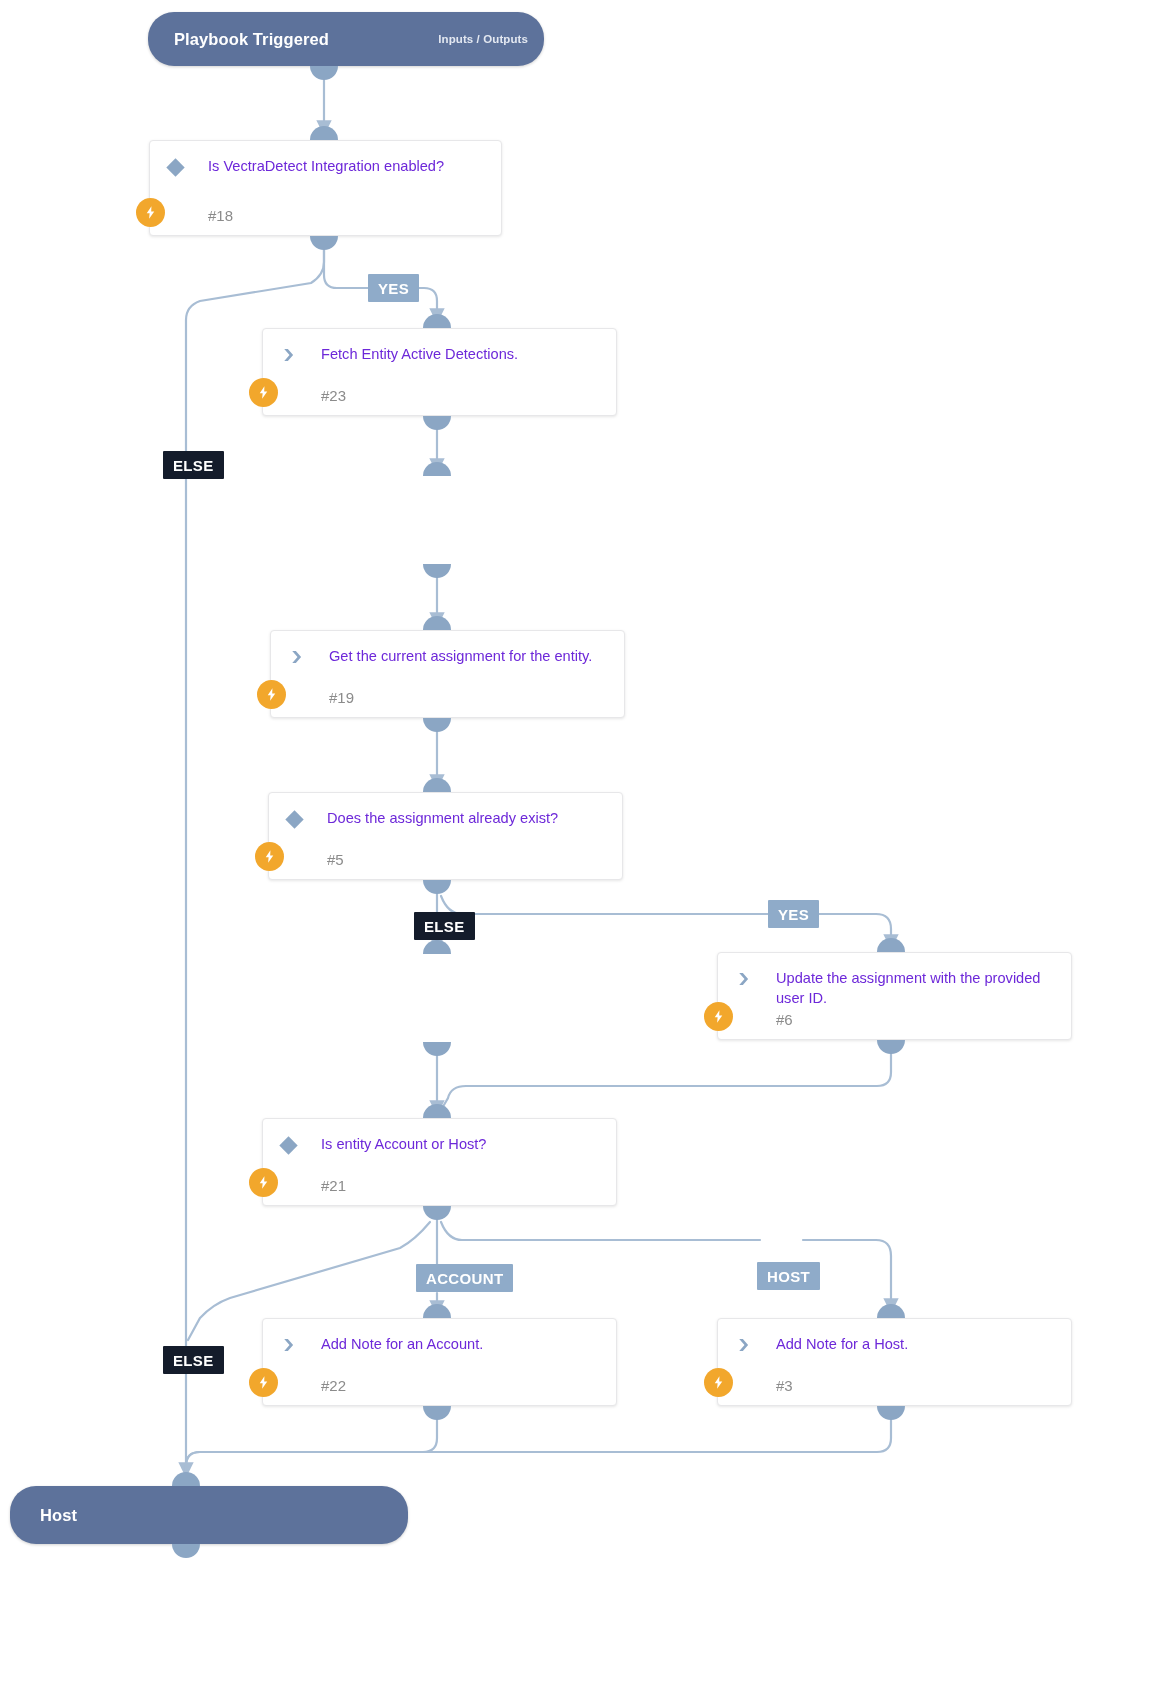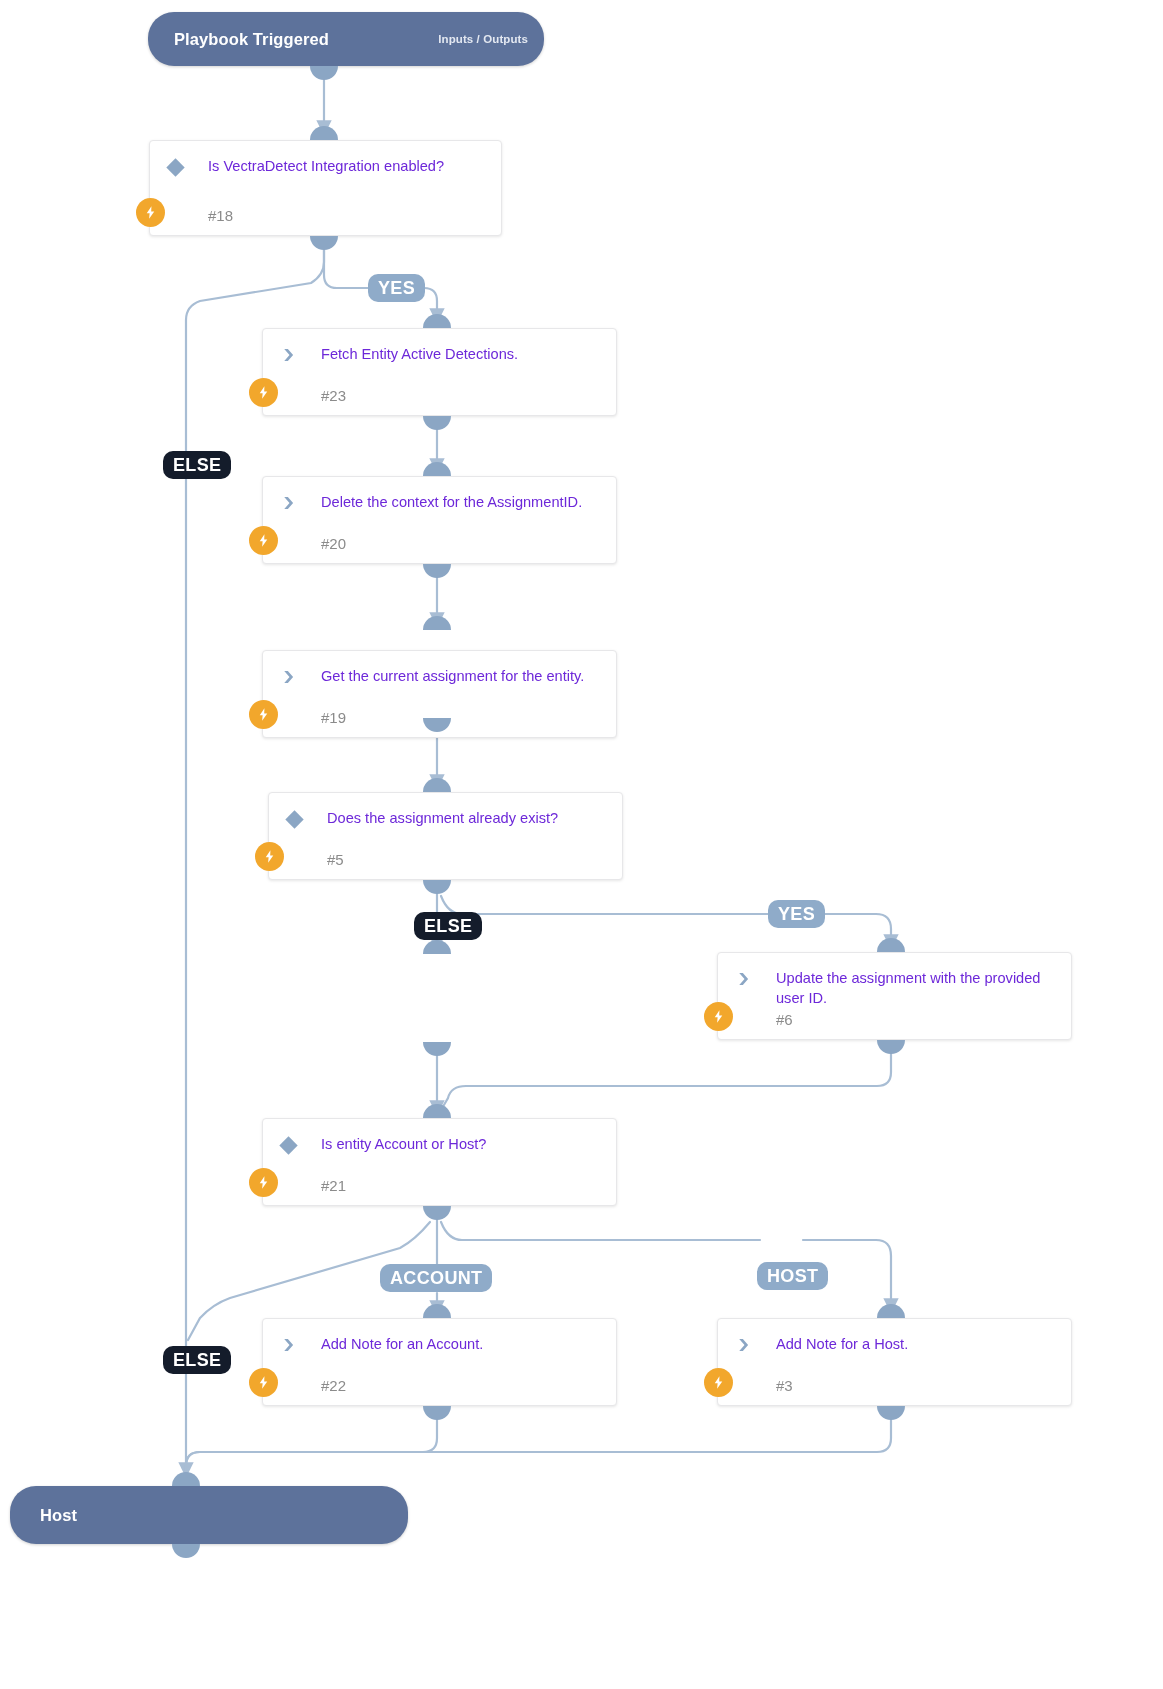--- a/index.html
+++ b/index.html
@@ -107,25 +107,25 @@
     justify-content:center;
     z-index:6;
   }
   .bolt svg{display:block;}
 
   
   .tag{
     position:absolute;
     height:28px;
     padding:0 10px;
-    border-radius:10px;
+    border-radius:1px;
     display:flex;
     align-items:center;
     justify-content:center;
-    font-size:18px;
+    font-size:15px;
     font-weight:600;
     letter-spacing:.35px;
     color:#ffffff;
     z-index:9;
     white-space:nowrap;
   }
   .tag.yes, .tag.account, .tag.host{ background:#8fabc9; }
   .tag.els{ background:#141c2b; }
 
   
@@ -223,38 +223,24 @@
     <span class="card-id">#23</span>
     <span class="bolt">
       <svg width="15" height="15" viewBox="0 0 24 24">
           <path d="M13.5 2 6 13.2h4.6L9.8 22 18 10.4h-4.9z" fill="#fff"></path>
         </svg>
     </span>
   </div>
   <div class="dock bottom" style="left:423px;top:416px;"></div>
 
   <div class="dock top" style="left:423px;top:462px;"></div>
-  <div class="card" style="left:262px;top:476px;width:355px;height:88px;">
-    <span class="ic-chevron">
-      <svg width="18" height="18" viewBox="0 0 24 24">
-          <path d="M7 4l7 8-7 8h4.8l7-8-7-8z" fill="#8ba6c4"></path>
-        </svg>
-    </span>
-    <span class="card-title">Delete the context for the AssignmentID.</span>
-    <span class="card-id">#20</span>
-    <span class="bolt">
-      <svg width="15" height="15" viewBox="0 0 24 24">
-          <path d="M13.5 2 6 13.2h4.6L9.8 22 18 10.4h-4.9z" fill="#fff"></path>
-        </svg>
-    </span>
-  </div>
   <div class="dock bottom" style="left:423px;top:564px;"></div>
 
   <div class="dock top" style="left:423px;top:616px;"></div>
-  <div class="card" style="left:262px;top:630px;width:355px;height:88px;margin-top:20px;">
+  <div class="card" style="left:270px;top:630px;width:355px;height:88px;">
     <span class="ic-chevron">
       <svg width="18" height="18" viewBox="0 0 24 24">
           <path d="M7 4l7 8-7 8h4.8l7-8-7-8z" fill="#8ba6c4"></path>
         </svg>
     </span>
     <span class="card-title">Get the current assignment for the entity.</span>
     <span class="card-id">#19</span>
     <span class="bolt">
       <svg width="15" height="15" viewBox="0 0 24 24">
           <path d="M13.5 2 6 13.2h4.6L9.8 22 18 10.4h-4.9z" fill="#fff"></path>
@@ -309,21 +295,21 @@
     <span class="card-title">Is entity Account or Host?</span>
     <span class="card-id">#21</span>
     <span class="bolt">
       <svg width="15" height="15" viewBox="0 0 24 24">
           <path d="M13.5 2 6 13.2h4.6L9.8 22 18 10.4h-4.9z" fill="#fff"></path>
         </svg>
     </span>
   </div>
   <div class="dock bottom" style="left:423px;top:1206px;"></div>
 
-  <div class="tag account" style="left:380px;top:1264px;">ACCOUNT</div>
+  <div class="tag account" style="left:416px;top:1264px;">ACCOUNT</div>
   <div class="tag host" style="left:757px;top:1262px;">HOST</div>
   <div class="tag els" style="left:163px;top:1346px;">ELSE</div>
 
   <div class="dock top" style="left:423px;top:1304px;"></div>
   <div class="card" style="left:262px;top:1318px;width:355px;height:88px;">
     <span class="ic-chevron">
       <svg width="18" height="18" viewBox="0 0 24 24">
           <path d="M7 4l7 8-7 8h4.8l7-8-7-8z" fill="#8ba6c4"></path>
         </svg>
     </span>

